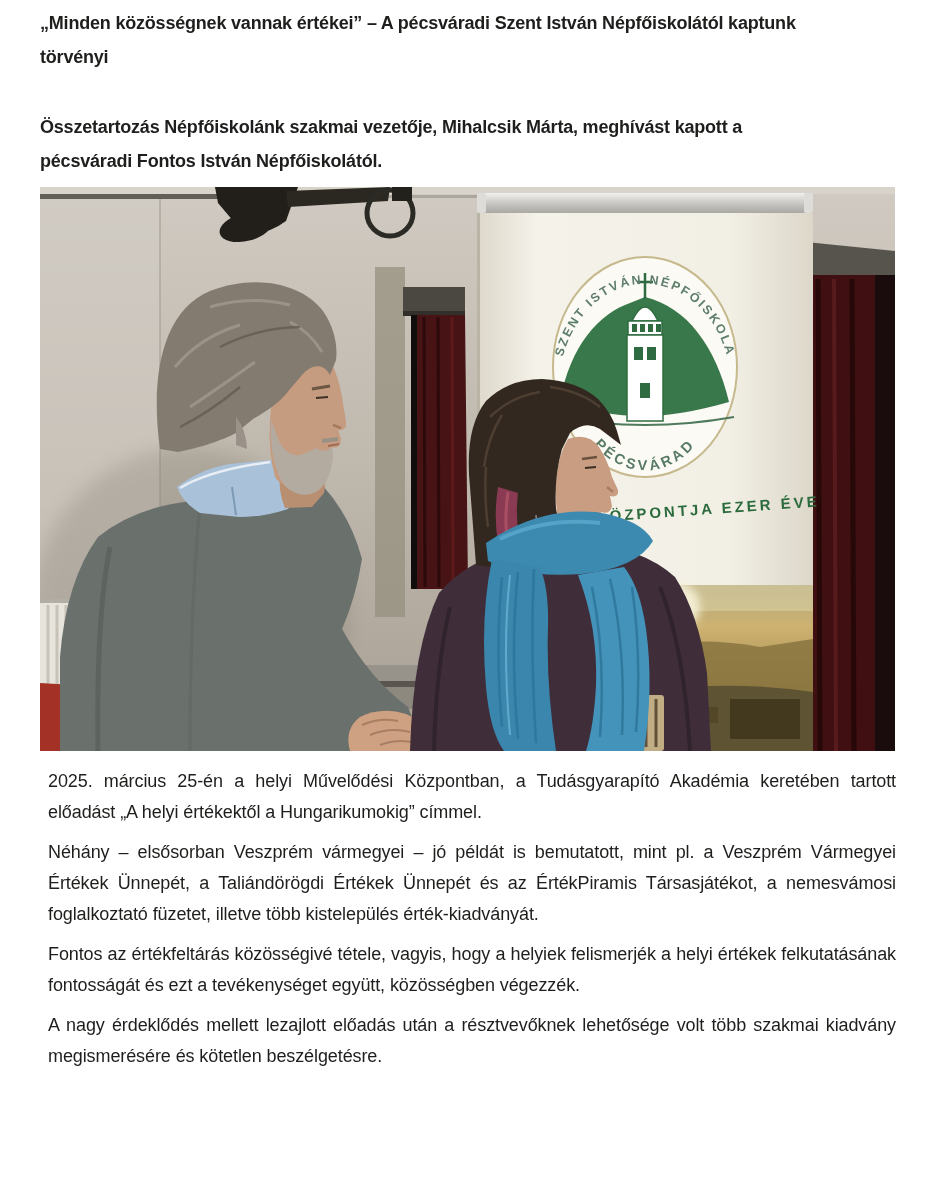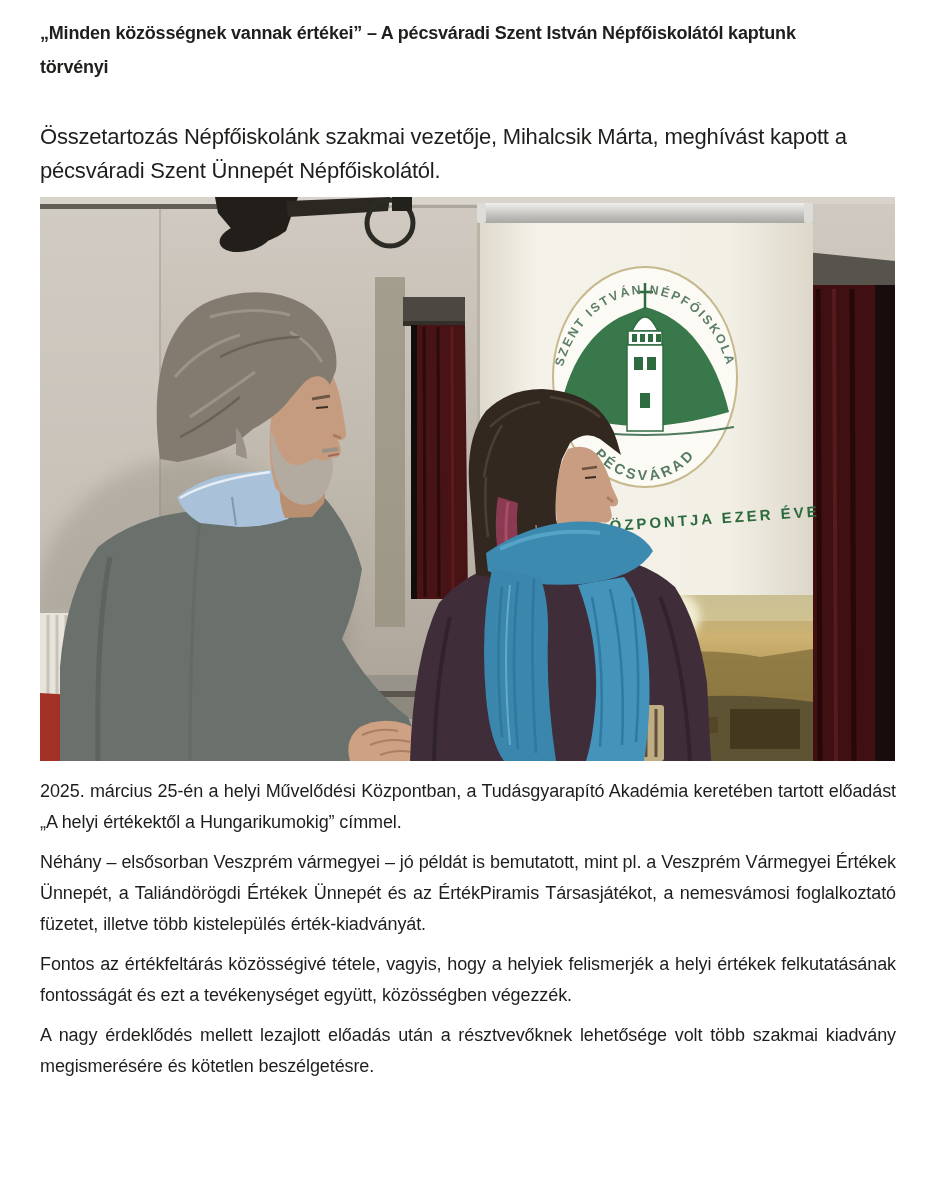--- a/index.html
+++ b/index.html
@@ -1,40 +1,40 @@
 <!DOCTYPE html>
 <html><head>
 <meta charset="utf-8">
 <style>
   html,body{margin:0;padding:0;background:#ffffff;}
   body{width:936px;height:1200px;overflow:hidden;font-family:"Liberation Sans",sans-serif;color:#1e1e1c;}
-  .content{padding:16px 40px 0 40px;}
+  .content{padding:6px 40px 0 40px;}
   .title{font-size:18px;font-weight:700;line-height:34px;letter-spacing:-0.2px;margin:0;}
-  .lead{margin:36px 0 0 0;font-size:22px;font-weight:400;line-height:34px;letter-spacing:-0.2px;}
+  .lead{margin:36px 0 0 0;font-size:18px;font-weight:700;line-height:34px;letter-spacing:-0.2px;}
   .tline{display:block;white-space:nowrap;}
   figure.photo{margin:9px 0 15px 0;width:855px;height:564px;}
   figure.photo svg{display:block;}
-  p.body{font-size:18px;line-height:31px;letter-spacing:-0.1px;margin:0 0 9px 0;text-align:justify;text-justify:inter-word;}
+  p.body{font-size:18px;line-height:31px;letter-spacing:-0.1px;margin:0 0 9px 8px;text-align:justify;text-justify:inter-word;}
   .arc-top{font-size:12.5px;letter-spacing:2.2px;font-weight:600;fill:#5d7e6b;}
   .arc-bottom{font-size:14.5px;letter-spacing:3px;font-weight:600;fill:#567a64;}
   .tagline{font-size:15px;letter-spacing:3px;font-weight:700;fill:#2c6b3d;}
 </style>
 </head>
 <body>
 
 <div class="content">
 
   <h1 class="title">
     <span class="tline">„Minden közösségnek vannak értékei” – A pécsváradi Szent István Népfőiskolától kaptunk</span>
     <span class="tline">törvényi</span>
   </h1>
 
   <p class="lead">
     <span class="tline">Összetartozás Népfőiskolánk szakmai vezetője, Mihalcsik Márta, meghívást kapott a</span>
-    <span class="tline">pécsváradi Szent Ünnepét Népfőiskolától.</span>
+    <span class="tline">pécsváradi Fontos István Népfőiskolától.</span>
   </p>
 
   <figure class="photo">
     <svg width="855" height="564" viewBox="0 0 855 564" xmlns="http://www.w3.org/2000/svg">
       <defs>
         <linearGradient id="wallG" x1="0" y1="0" x2="0" y2="1">
           <stop offset="0" stop-color="#d0cac2"></stop>
             <stop offset="0.5" stop-color="#bfb8ad"></stop>
             <stop offset="1" stop-color="#a89f93"></stop>
         </linearGradient>

